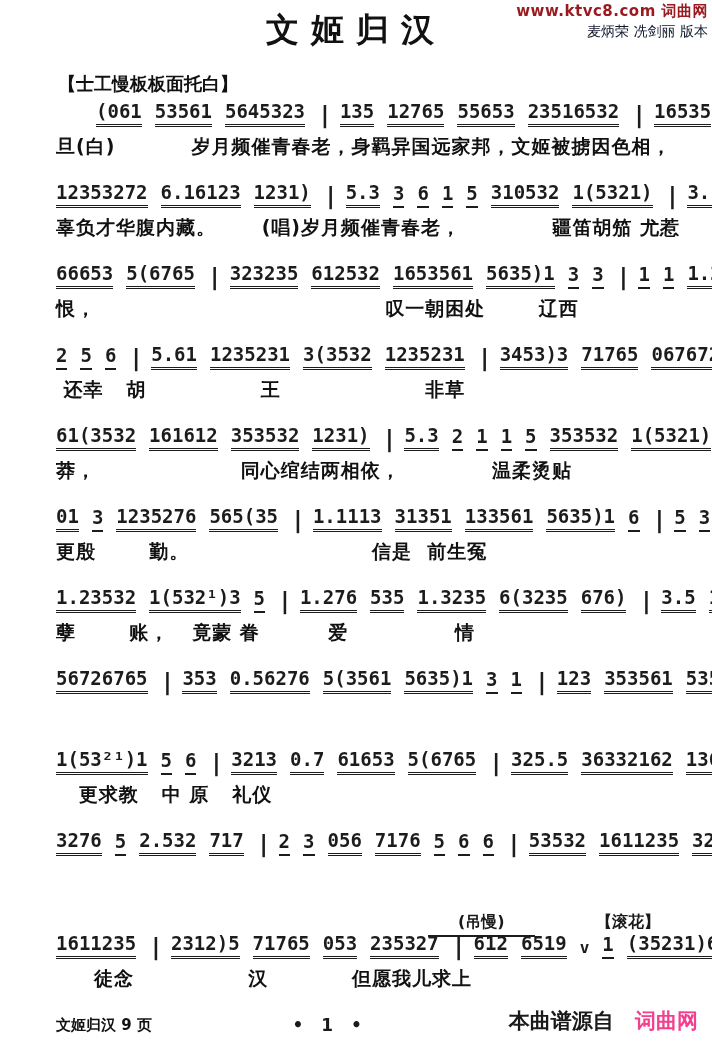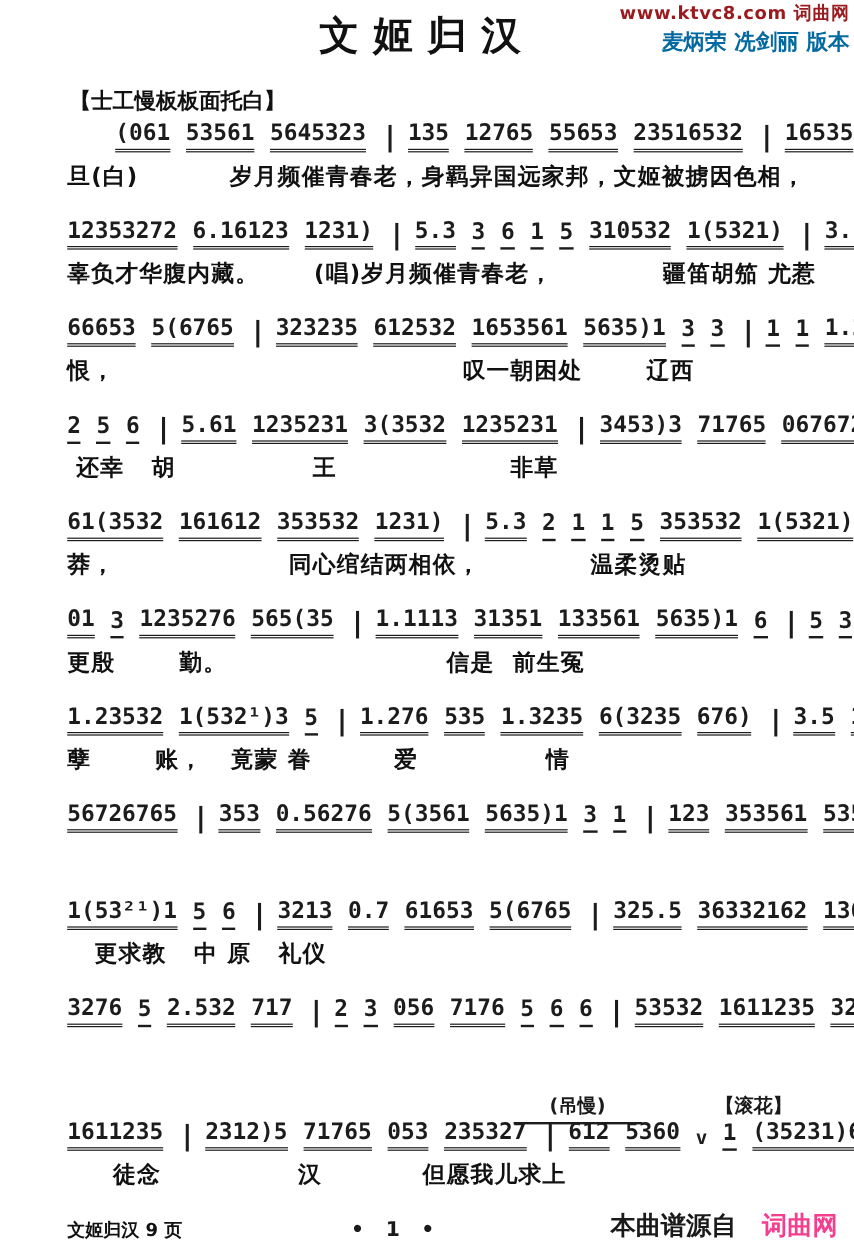--- a/index.html
+++ b/index.html
@@ -11,21 +11,21 @@
   .header{position:relative;height:58px;margin-top:2px;}
   .title{
     text-align:center;font-size:33px;font-weight:bold;letter-spacing:12px;
     padding-top:6px;color:#111;
   }
   .watermark{
     position:absolute;top:0;right:4px;font-size:15px;font-weight:bold;
     color:#9a1b1f;letter-spacing:0.5px;
   }
   .credit{
-    position:absolute;top:21px;right:4px;font-size:18px;font-weight:700;color:#0369a1;
+    position:absolute;top:21px;right:4px;font-size:14px;font-weight:400;color:#0f172a;
   }
   
   .section-label{margin:12px 0 0 58px;font-size:18px;font-weight:bold;color:#111;}
   
   .score{margin-top:6px;}
   .system{height:81px;position:relative;padding-left:56px;}
   .system.first .notation{padding-left:40px;}
   .system.last{height:100px;}
   .notation{
     display:flex;align-items:flex-end;flex-wrap:nowrap;
@@ -249,21 +249,21 @@
       </div>
       <div class="notation">
         <span class="tok beam">1611235</span>
         <span class="tok bar">|</span>
         <span class="tok beam">2312)5</span>
         <span class="tok beam">71765</span>
         <span class="tok beam">053</span>
         <span class="tok beam">235327</span>
         <span class="tok bar">|</span>
         <span class="tok beam">612</span>
-        <span class="tok beam">5360</span>
+        <span class="tok beam">6519</span>
         <span class="tok breath">v</span>
         <span class="tok single">1</span>
         <span class="tok beam">(35231)6</span>
         <span class="tok single">6</span>
       </div>
       <div class="lyric">     徒念               汉           但愿我儿求上</div>
     </div>
   </div>
 
 <div class="footer">

